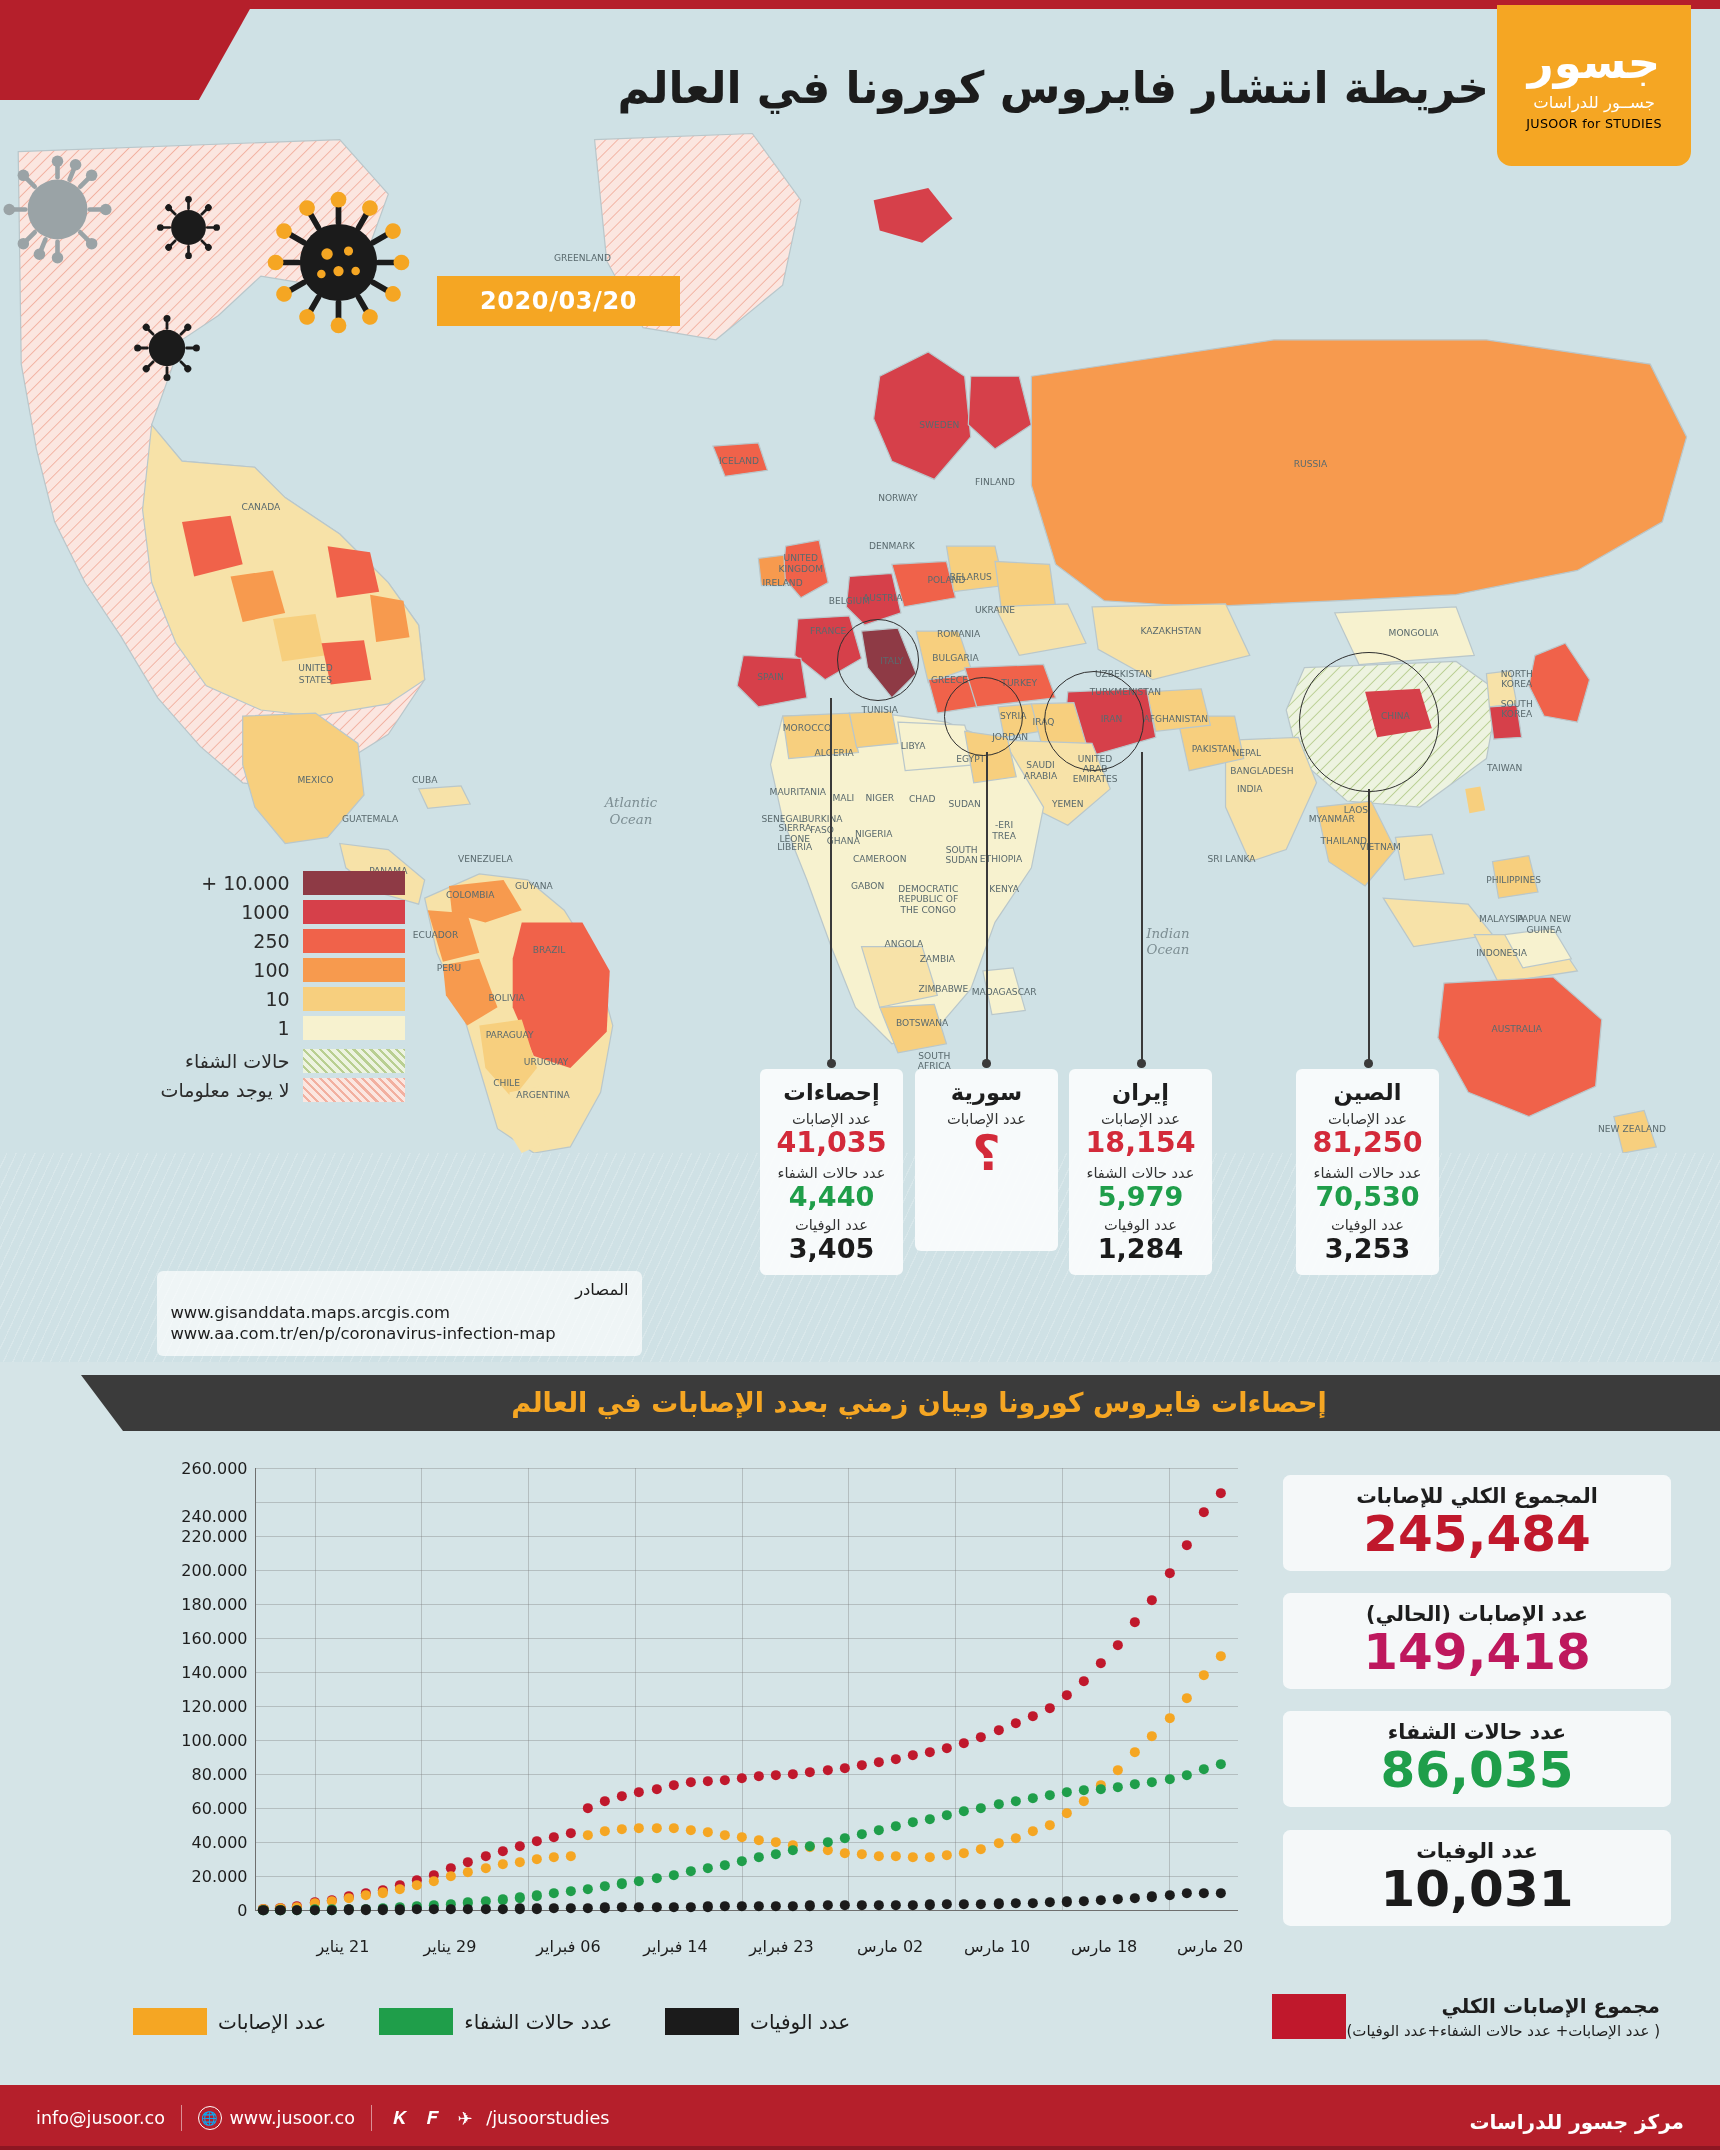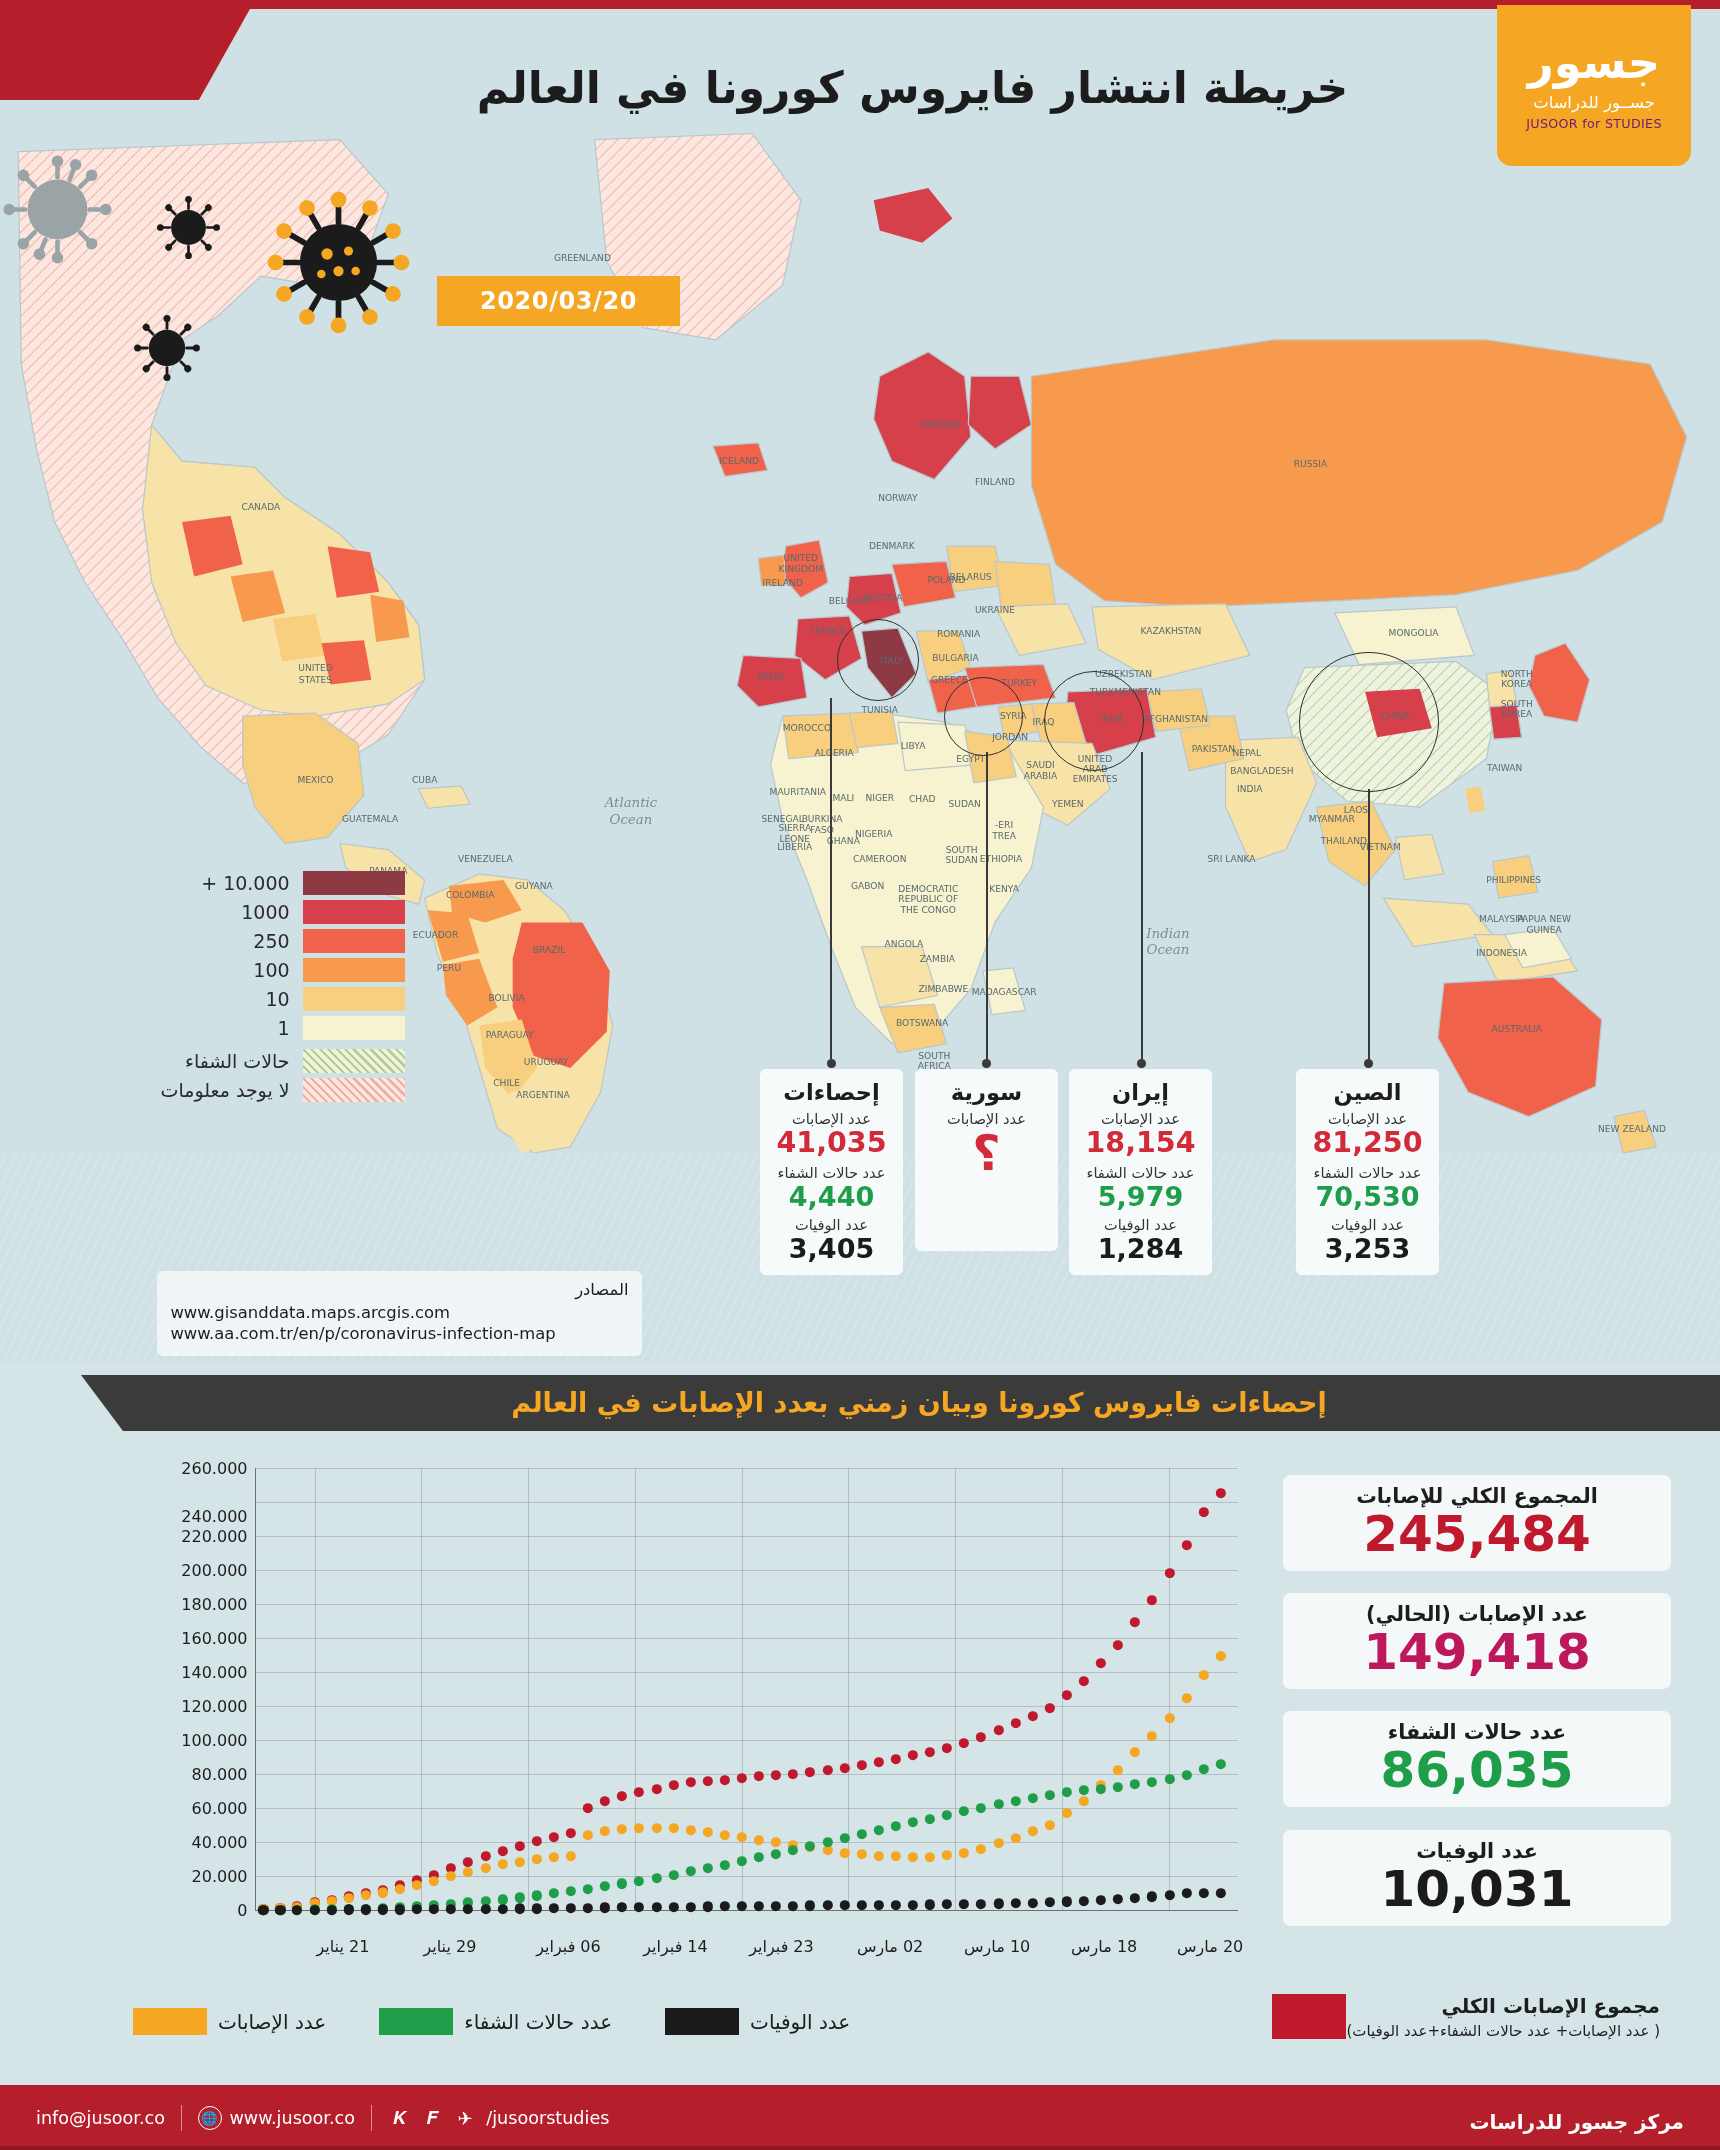--- a/index.html
+++ b/index.html
@@ -31,42 +31,42 @@
     clip-path: polygon(0 0, 100% 0, 78% 100%, 0 100%);
   }
   #top-red-strip {
     position: absolute; left: 0; top: 0; width: 1720px; height: 8.5px;
     background: #b51f2b;
   }
 
   
   #title-bar {
     position: absolute; right: 231px; top: 64px;
-    width: 1153px; text-align: center;
+    width: 1153px; text-align: right;
   }
   #title-bar .title {
     font-size: 44px; font-weight: bold; color: #1c1c1c; line-height: 1.1;
     letter-spacing: 0px;
   }
 
   
   #logo {
     position: absolute; right: 29px; top: 4.9px;
     width: 194px; height: 161px;
     background: #f5a623;
     border-radius: 0 0 14.6px 14.6px;
     display: flex; flex-direction: column; align-items: center; justify-content: center;
     color: #fff;
   }
   #logo .mark {
     font-size: 45px; font-weight: bold; color: #fff; line-height: 1;
     font-family: "DejaVu Sans", sans-serif;
   }
   #logo .ar { font-size: 16.4px; color: #fff; margin-top: 8.5px; }
-  #logo .en { font-size: 12.7px; color: #701a75; margin-top: 3.6px; letter-spacing: 0.3px; }
+  #logo .en { font-size: 12.7px; color: #000000; margin-top: 3.6px; letter-spacing: 0.3px; }
 
   
   #date-badge {
     position: absolute; left: 437px; top: 276px;
     width: 243px; height: 50px;
     background: #f5a623;
     display: flex; align-items: center; justify-content: center;
     color: #fff; font-size: 24px; font-weight: bold; letter-spacing: 0.6px;
   }
 

